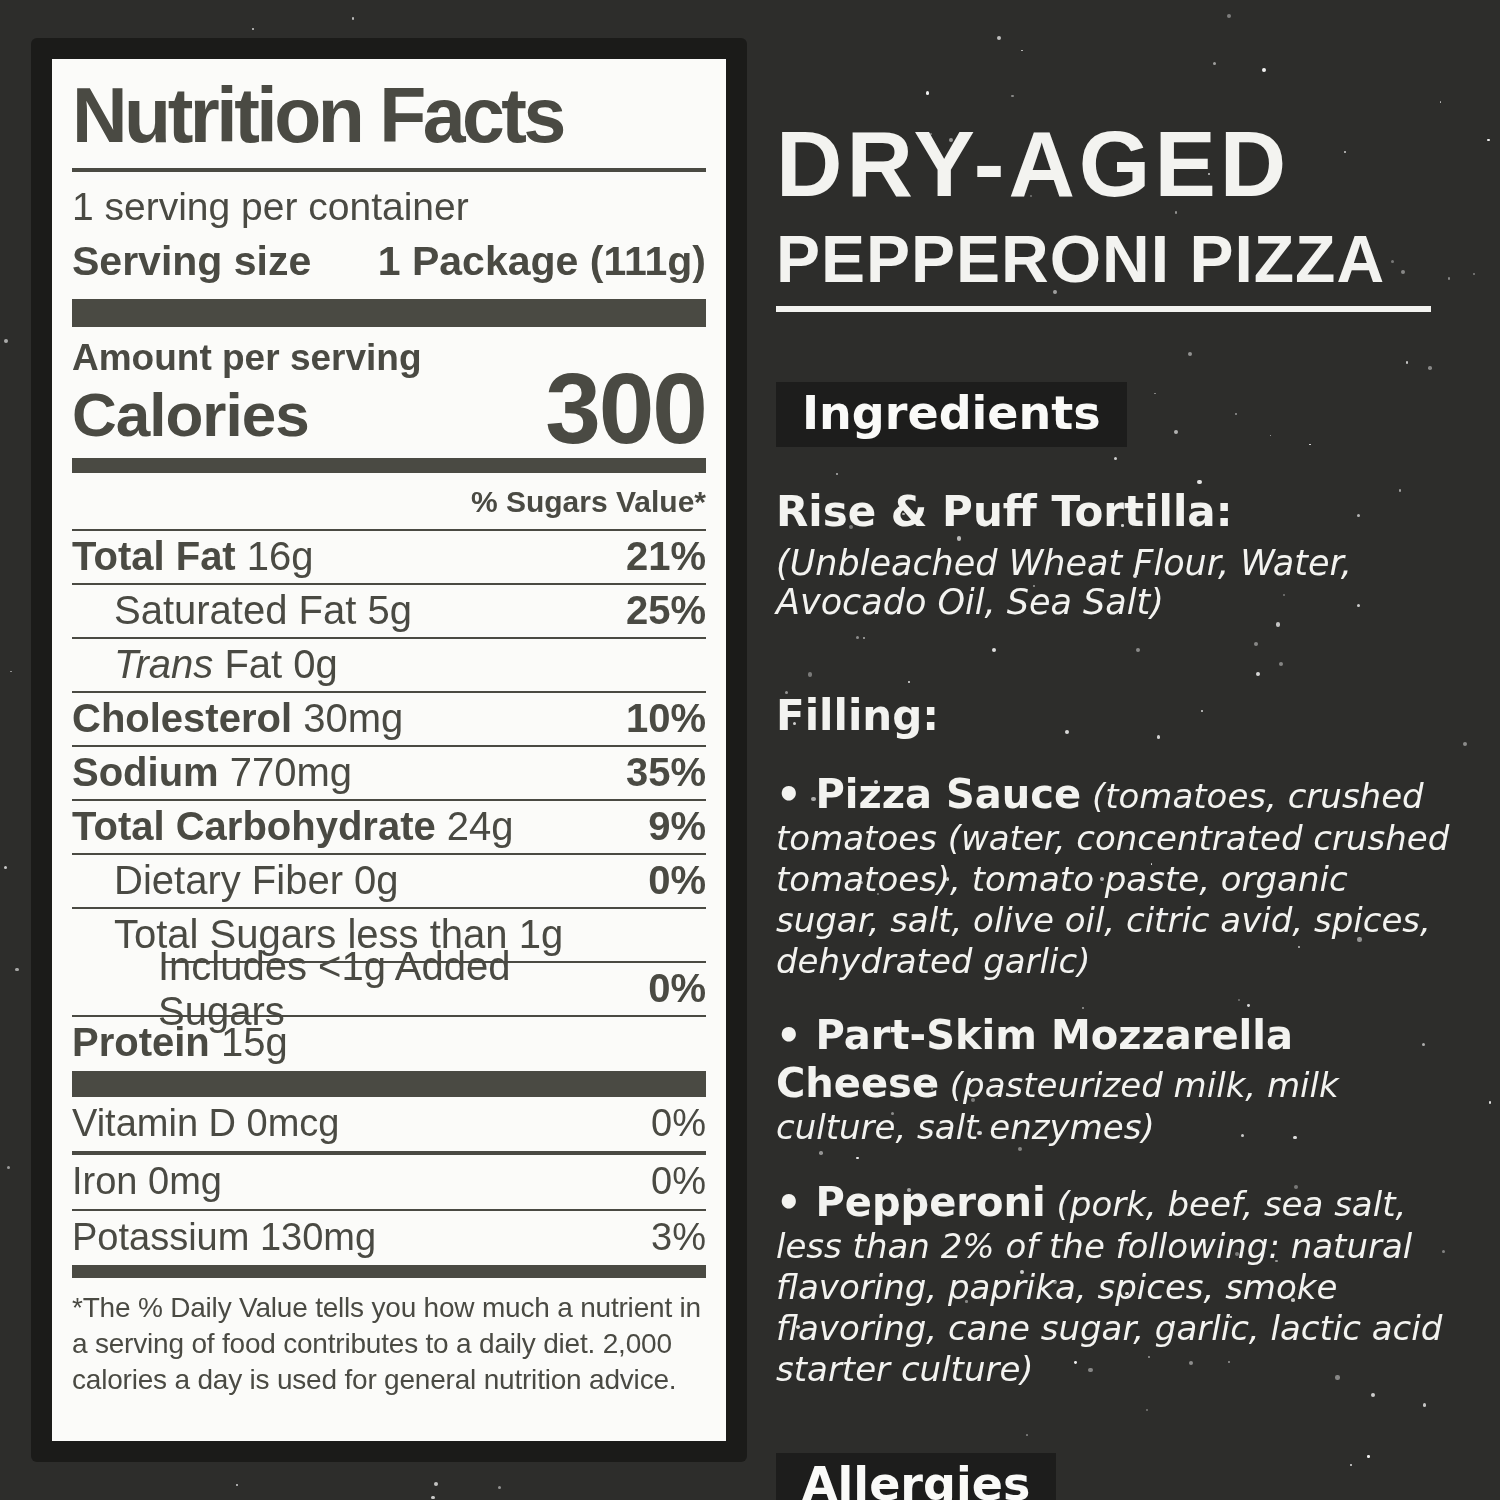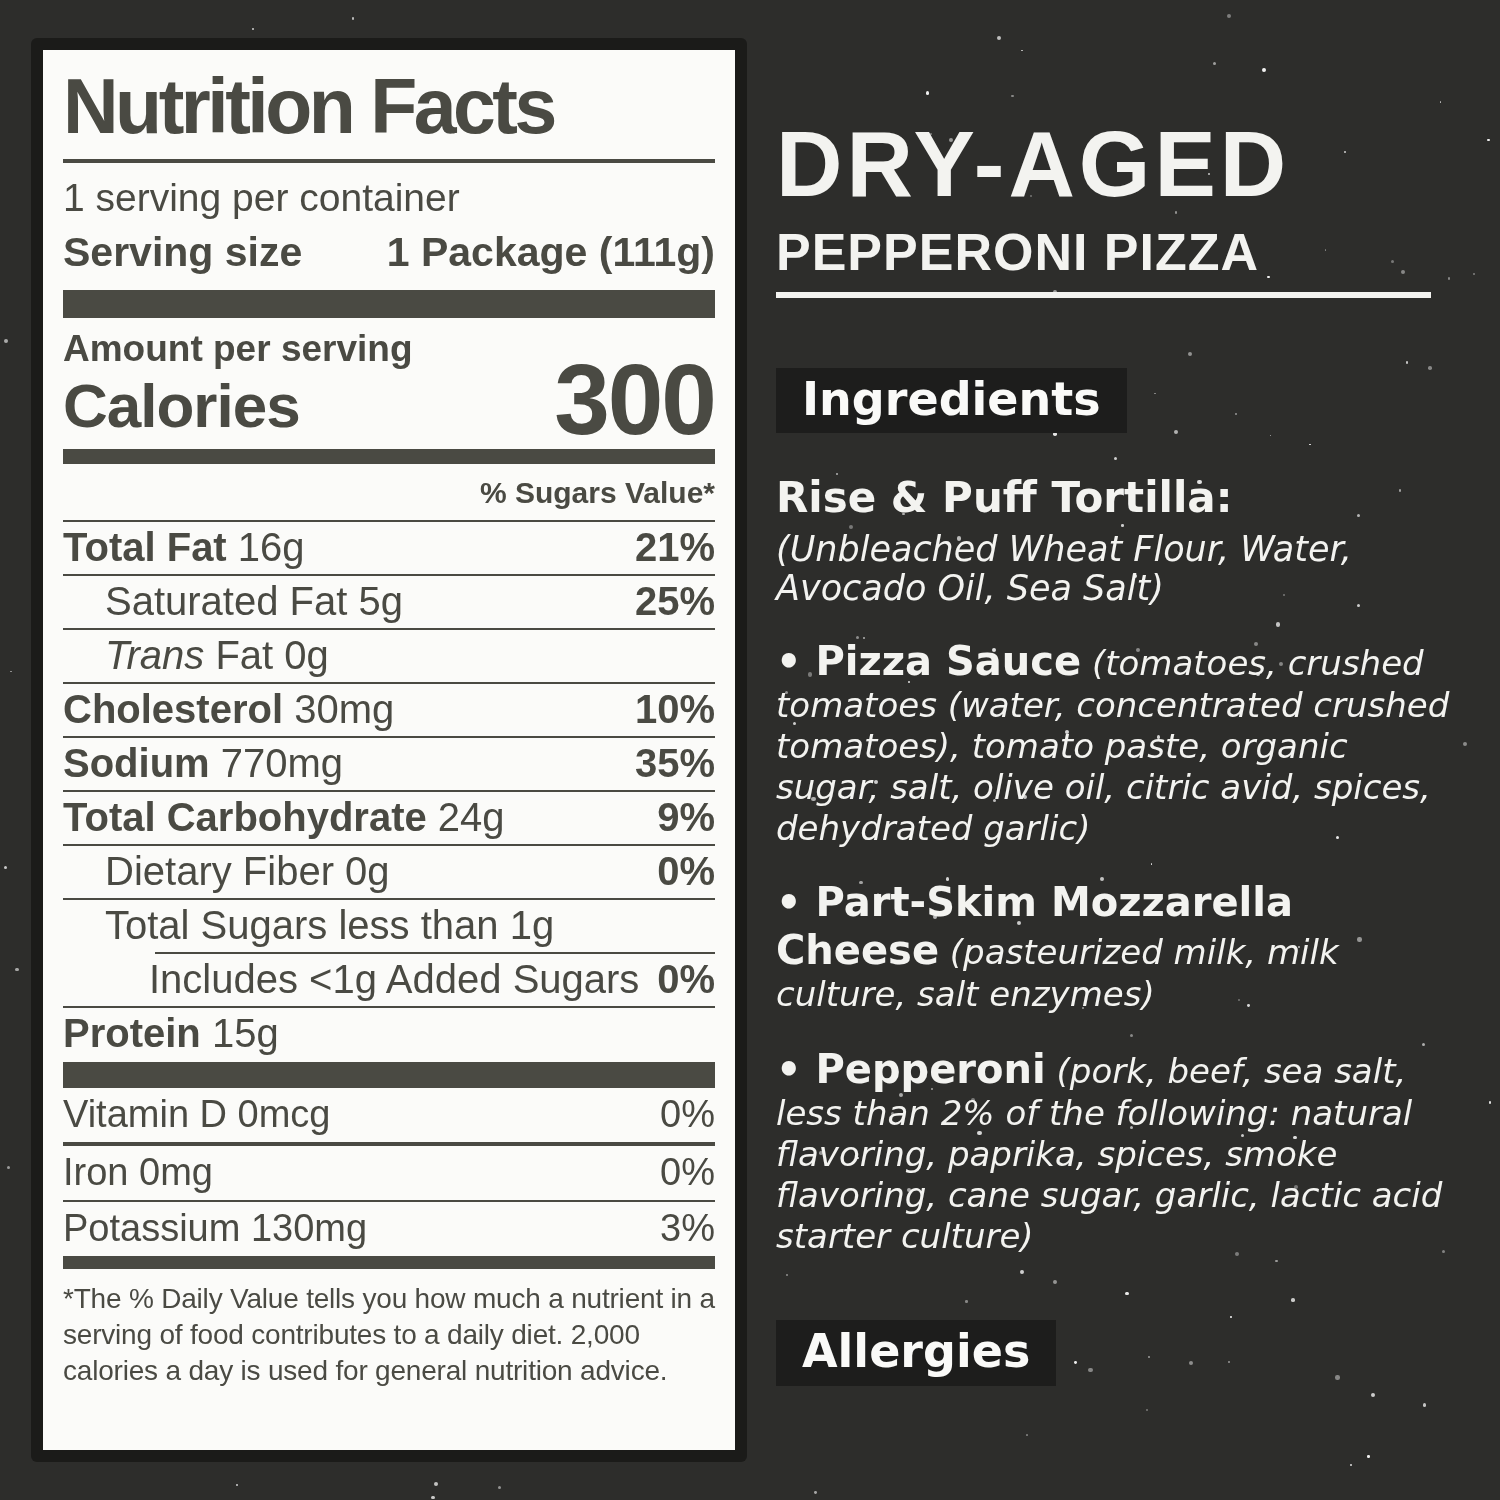--- a/index.html
+++ b/index.html
@@ -7,21 +7,21 @@
     width:1500px;height:1500px;position:relative;overflow:hidden;
     background:#2d2d2b;
     font-family:"Liberation Sans",sans-serif;
   }
   #speckles{position:absolute;inset:0;z-index:0;}
   .speck{position:absolute;background:#ffffff;border-radius:50%;}
 
   
   .nf-wrap{
     position:absolute;left:31px;top:38px;width:716px;height:1424px;
-    background:#1b1b19;padding:12px;box-sizing:border-box;border-radius:6px;z-index:1;
+    background:#1b1b19;padding:21px;box-sizing:border-box;border-radius:6px;z-index:1;
   }
   .nf{
     width:100%;height:100%;background:#fbfbf9;color:#4a4a43;
     padding:14px 20px;box-sizing:border-box;overflow:hidden;
   }
   .nf .b{font-weight:bold;}
   .nf-title{font-size:77px;font-weight:bold;letter-spacing:-3.5px;line-height:1;white-space:nowrap;margin-top:4px;}
   .rule-1{height:4px;background:#4a4a43;margin-top:14px;}
   .servings{font-size:39px;margin-top:14px;line-height:1.1;}
   .serving-size{display:flex;justify-content:space-between;font-weight:bold;font-size:41px;margin-top:9px;}
@@ -39,21 +39,21 @@
   .bar-26{height:26px;background:#4a4a43;margin-top:2px;}
   #micros .nrow{display:flex;justify-content:space-between;align-items:center;height:54px;font-size:38px;}
   .bar-13{height:13px;background:#4a4a43;}
   .footnote{font-size:28px;line-height:1.28;margin-top:12px;letter-spacing:-.2px;}
 
   
   .right-col{position:absolute;left:776px;top:118px;width:676px;color:#f3f3f0;z-index:1;
     font-family:"DejaVu Sans",sans-serif;}
   .prod-title-1{font-size:92px;font-weight:bold;letter-spacing:4px;line-height:1;
     font-family:"Liberation Sans",sans-serif;white-space:nowrap;}
-  .prod-title-2{font-size:52px;font-weight:bold;letter-spacing:1px;line-height:1;margin-top:16px;
+  .prod-title-2{font-size:66px;font-weight:bold;letter-spacing:1px;line-height:1;margin-top:16px;
     font-family:"Liberation Sans",sans-serif;white-space:nowrap;}
   .title-underline{height:6px;background:#f3f3f0;width:655px;margin-top:14px;}
   .section-box{display:inline-block;background:#1d1d1c;color:#fafaf8;
     font-size:46px;font-weight:bold;line-height:1.2;padding:4px 26px 6px;}
   .box-ingredients{margin-top:70px;}
   .comp-name{font-size:42px;font-weight:bold;margin-top:40px;}
   .comp-detail{font-size:35px;font-style:italic;line-height:1.1;margin-top:8px;}
   .filling-header{font-size:42px;font-weight:bold;margin-top:70px;}
   .fill-item{margin:30px 0 0;font-size:34px;font-style:italic;line-height:1.2;}
   .fill-item .nm{font-style:normal;font-weight:bold;font-size:40px;}
@@ -290,20 +290,21 @@
 
 <div class="right-col">
   <div class="prod-title-1">DRY-AGED</div>
   <div class="prod-title-2">PEPPERONI PIZZA</div>
   <div class="title-underline"></div>
   <div>
     <div class="section-box box-ingredients">Ingredients</div>
   </div>
   <div class="comp-name">Rise &amp; Puff Tortilla:</div>
   <div class="comp-detail">(Unbleached Wheat Flour, Water, Avocado Oil, Sea Salt)</div>
+  <div class="filling-header">Filling:</div>
   <div id="filling-list">
       <p class="fill-item"><span class="nm">• Pizza Sauce</span>  <span>(tomatoes, crushed tomatoes (water, concentrated crushed tomatoes), tomato paste, organic sugar, salt, olive oil, citric avid, spices, dehydrated garlic)</span></p>
       <p class="fill-item"><span class="nm">• Part-Skim Mozzarella Cheese</span>  <span>(pasteurized milk, milk culture, salt enzymes)</span></p>
       <p class="fill-item"><span class="nm">• Pepperoni</span>  <span>(pork, beef, sea salt, less than 2% of the following: natural flavoring, paprika, spices, smoke flavoring, cane sugar, garlic, lactic acid starter culture)</span></p>
     </div>
   <div>
     <div class="section-box box-allergies">Allergies</div>
   </div>
 
 </div>

